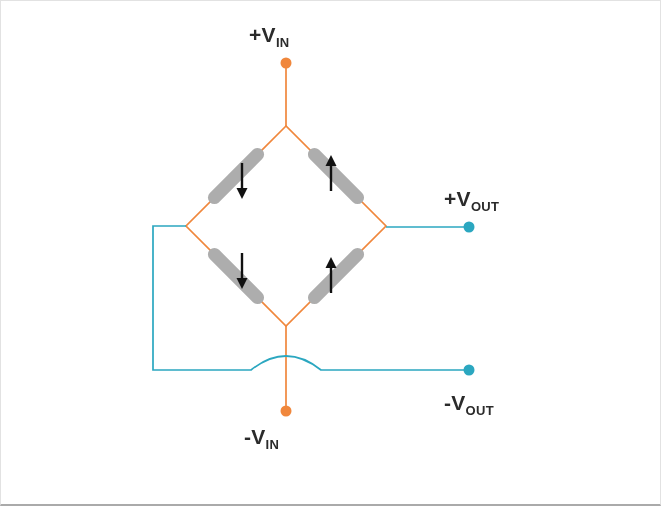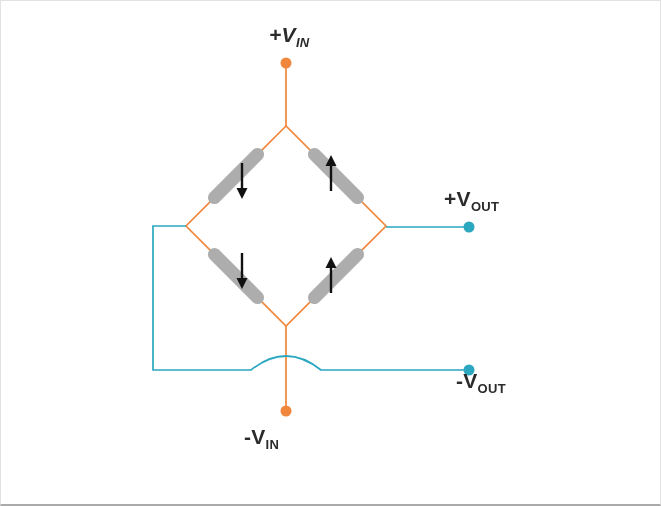--- a/index.html
+++ b/index.html
@@ -75,29 +75,29 @@
       <path class="arrow-line" d="M330 292 V265"></path>
       <polygon class="arrow-head" points="324.5,267 335.5,267 330,256"></polygon>
     </g>
 
     <circle class="dot-exc" cx="285" cy="62" r="5.5"></circle>
     <circle class="dot-exc" cx="285" cy="410" r="5.5"></circle>
     <circle class="dot-out" cx="468" cy="226" r="5.5"></circle>
     <circle class="dot-out" cx="468" cy="369" r="5.5"></circle>
   </svg>
 
-  <div class="lbl" style="left:268px; top:22px;font-style:italic;">
+  <div class="lbl" style="left:248px; top:22px;">
     <span>+V</span><sub>IN</sub>
   </div>
 
   <div class="lbl" style="left:443px; top:186px;text-align:center;">
     <span>+V</span><sub>OUT</sub>
   </div>
 
-  <div class="lbl" style="left:443px; top:368px;margin-left:12px;">
+  <div class="lbl" style="left:443px; top:390px;">
     <span>-V</span><sub>OUT</sub>
   </div>
 
   <div class="lbl" style="left:243px; top:424px;">
     <span>-V</span><sub>IN</sub>
   </div>
 
 </div>
 
 </body></html>

